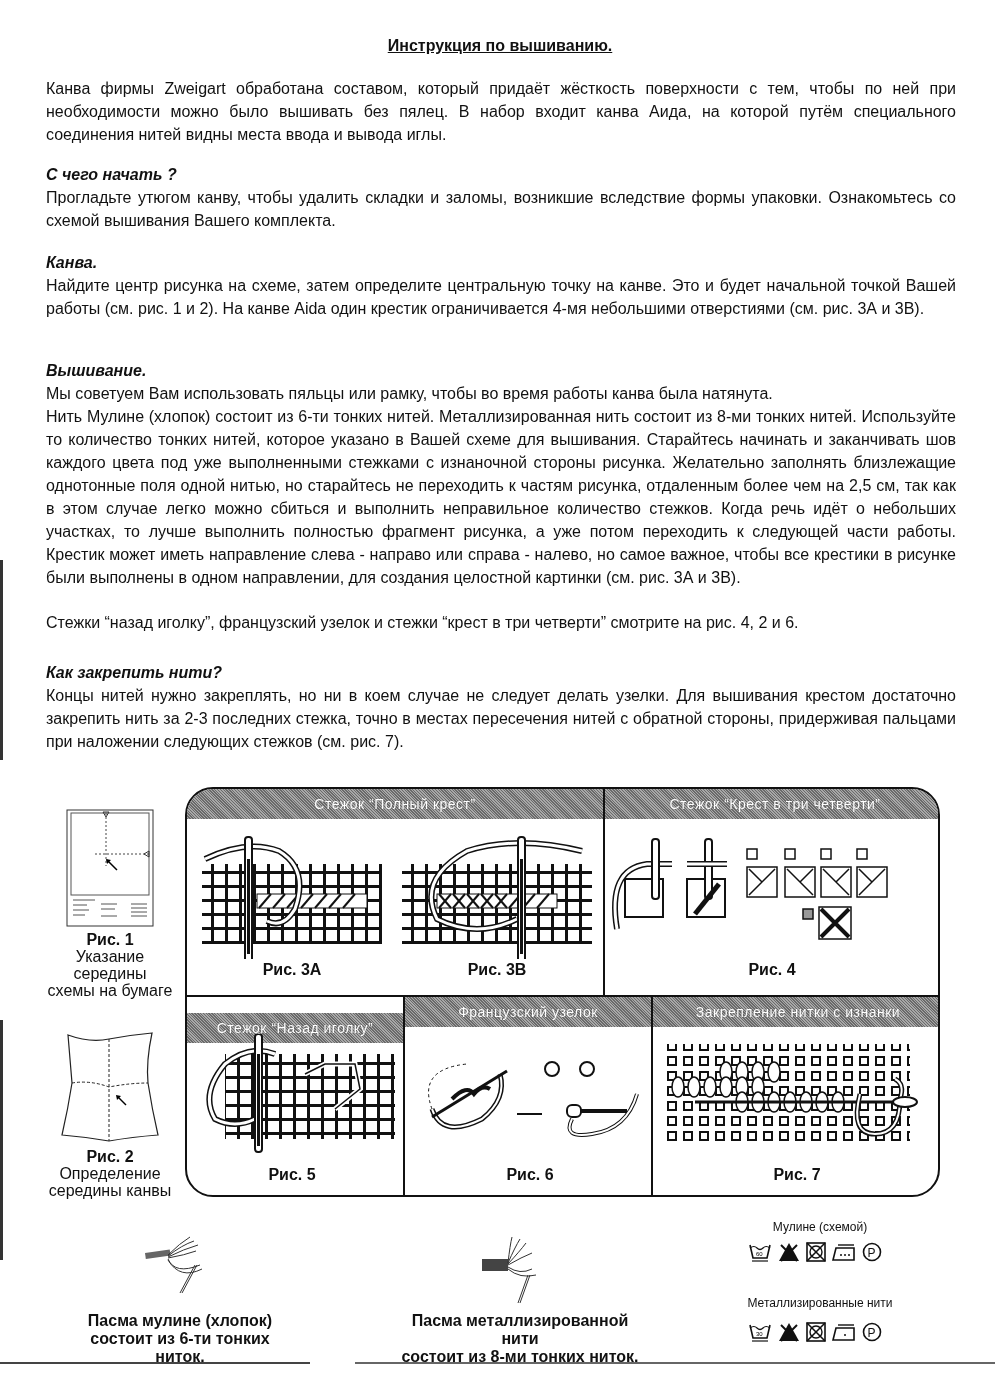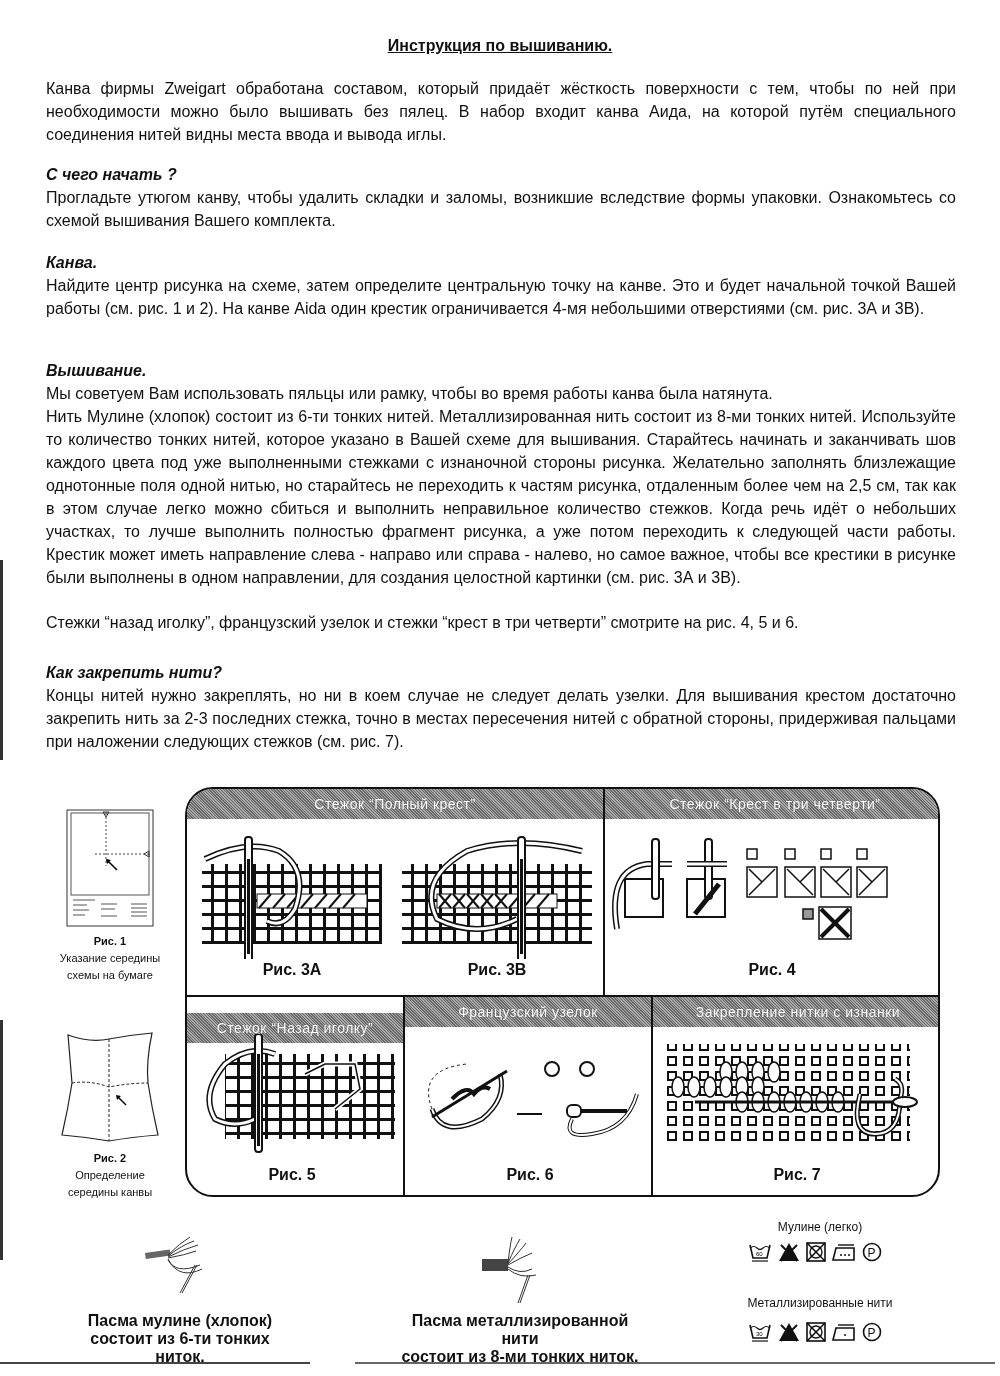--- a/index.html
+++ b/index.html
@@ -32,21 +32,21 @@
     text-align: center; line-height: 30px; letter-spacing: 0.5px;
     background-color: #888;
     background-image: repeating-linear-gradient(45deg, #6a6a6a 0 1px, #a8a8a8 1px 2px);
     text-shadow: 0 0 1px #555;
   }
   .vline { position: absolute; width: 2px; background: #111; }
   .hline { position: absolute; height: 2px; background: #111; }
   .fig-label {
     position: absolute; font-weight: bold; font-size: 16px; text-align: center;
   }
-  .side-fig { position: absolute; text-align: center; font-size: 11px; line-height: 17px; }
+  .side-fig { position: absolute; text-align: center; font-size: 16px; line-height: 17px; }
   .side-fig .lbl { font-weight: bold; }
   .bottom-caption {
     position: absolute; text-align: center; font-weight: bold; font-size: 16px; line-height: 18px;
   }
   .care-title { position: absolute; font-size: 12px; text-align: center; }
   .care-icons { position: absolute; display: flex; gap: 6px; align-items: center; }
   .footer-line { position: absolute; top: 1362px; height: 2px; background: #444; }
 </style>
 </head>
 <body>
@@ -68,21 +68,21 @@
 <div class="text-block" style="top:251px;">
   <p class="heading">Канва.</p>
   <p>Найдите центр рисунка на схеме, затем определите центральную точку на канве. Это и будет начальной точкой Вашей работы (см. рис. 1 и 2). На канве Aida один крестик ограничивается 4-мя небольшими отверстиями (см. рис. 3А и 3В).</p>
 </div>
 
 <div class="text-block" style="top:359px;">
   <p class="heading">Вышивание.</p>
   <p>Мы советуем Вам использовать пяльцы или рамку, чтобы во время работы канва была натянута.</p>
   <p>Нить Мулине (хлопок) состоит из 6-ти тонких нитей. Металлизированная нить состоит из 8-ми тонких нитей. Используйте то количество тонких нитей, которое указано в Вашей схеме для вышивания. Старайтесь начинать и заканчивать шов каждого цвета под уже выполненными стежками с изнаночной стороны рисунка. Желательно заполнять близлежащие однотонные поля одной нитью, но старайтесь не переходить к частям рисунка, отдаленным более чем на 2,5 см, так как в этом случае легко можно сбиться и выполнить неправильное количество стежков. Когда речь идёт о небольших участках, то лучше выполнить полностью фрагмент рисунка, а уже потом переходить к следующей части работы. Крестик может иметь направление слева - направо или справа - налево, но самое важное, чтобы все крестики в рисунке были выполнены в одном направлении, для создания целостной картинки (см. рис. 3А и 3В).</p>
   <div class="gap"></div>
-  <p>Стежки “назад иголку”, французский узелок и стежки “крест в три четверти” смотрите на рис. 4, 5 и 6.</p>
+  <p>Стежки “назад иголку”, французский узелок и стежки “крест в три четверти” смотрите на рис. 4, 2 и 6.</p>
 </div>
 
 <div class="text-block" style="top:661px;">
   <p class="heading">Как закрепить нити?</p>
   <p>Концы нитей нужно закреплять, но ни в коем случае не следует делать узелки. Для вышивания крестом достаточно закрепить нить за 2-3 последних стежка, точно в местах пересечения нитей с обратной стороны, придерживая пальцами при наложении следующих стежков (см. рис. 7).</p>
 </div>
 
 <div class="side-fig" style="left:40px;top:808px;width:140px;">
   <svg width="90" height="120" viewBox="0 0 90 120">
     <rect x="2" y="2" width="86" height="116" fill="#fff" stroke="#333" stroke-width="1"></rect>
@@ -312,21 +312,21 @@
       <path d="M28 34 Q40 44 56 40"></path>
     <path d="M48 40 L38 68"></path>
       <path d="M50 40 L40 68"></path>
   </g>
 </svg>
 <div class="bottom-caption" style="left:400px;top:1312px;width:240px;">
   <div>Пасма металлизированной нити</div>
   <div>состоит из 8-ми тонких ниток.</div>
 </div>
 
-<div class="care-title" style="left:735px;top:1220px;width:170px;">Мулине (легко)</div>
+<div class="care-title" style="left:735px;top:1220px;width:170px;">Мулине (схемой)</div>
 <div class="care-icons" style="left:748px;top:1242px;">
   <svg width="24" height="20" viewBox="0 0 24 20">
       <path d="M2 3 L5 16 L19 16 L22 3" fill="none" stroke="#111" stroke-width="1.6"></path>
       <path d="M2 6 Q6 3 9 6 Q12 9 15 6 Q18 3 22 6" fill="none" stroke="#111" stroke-width="1.2"></path>
       <text x="8" y="14" font-size="6" font-family="Liberation Sans, sans-serif">60</text>
       <line x1="4" y1="19" x2="20" y2="19" stroke="#111" stroke-width="1.2"></line>
     </svg>
   <svg width="22" height="20" viewBox="0 0 22 20">
       <path d="M11 1 L21 19 L1 19 Z" fill="#111"></path>
       <line x1="3" y1="3" x2="19" y2="19" stroke="#111" stroke-width="2"></line>

